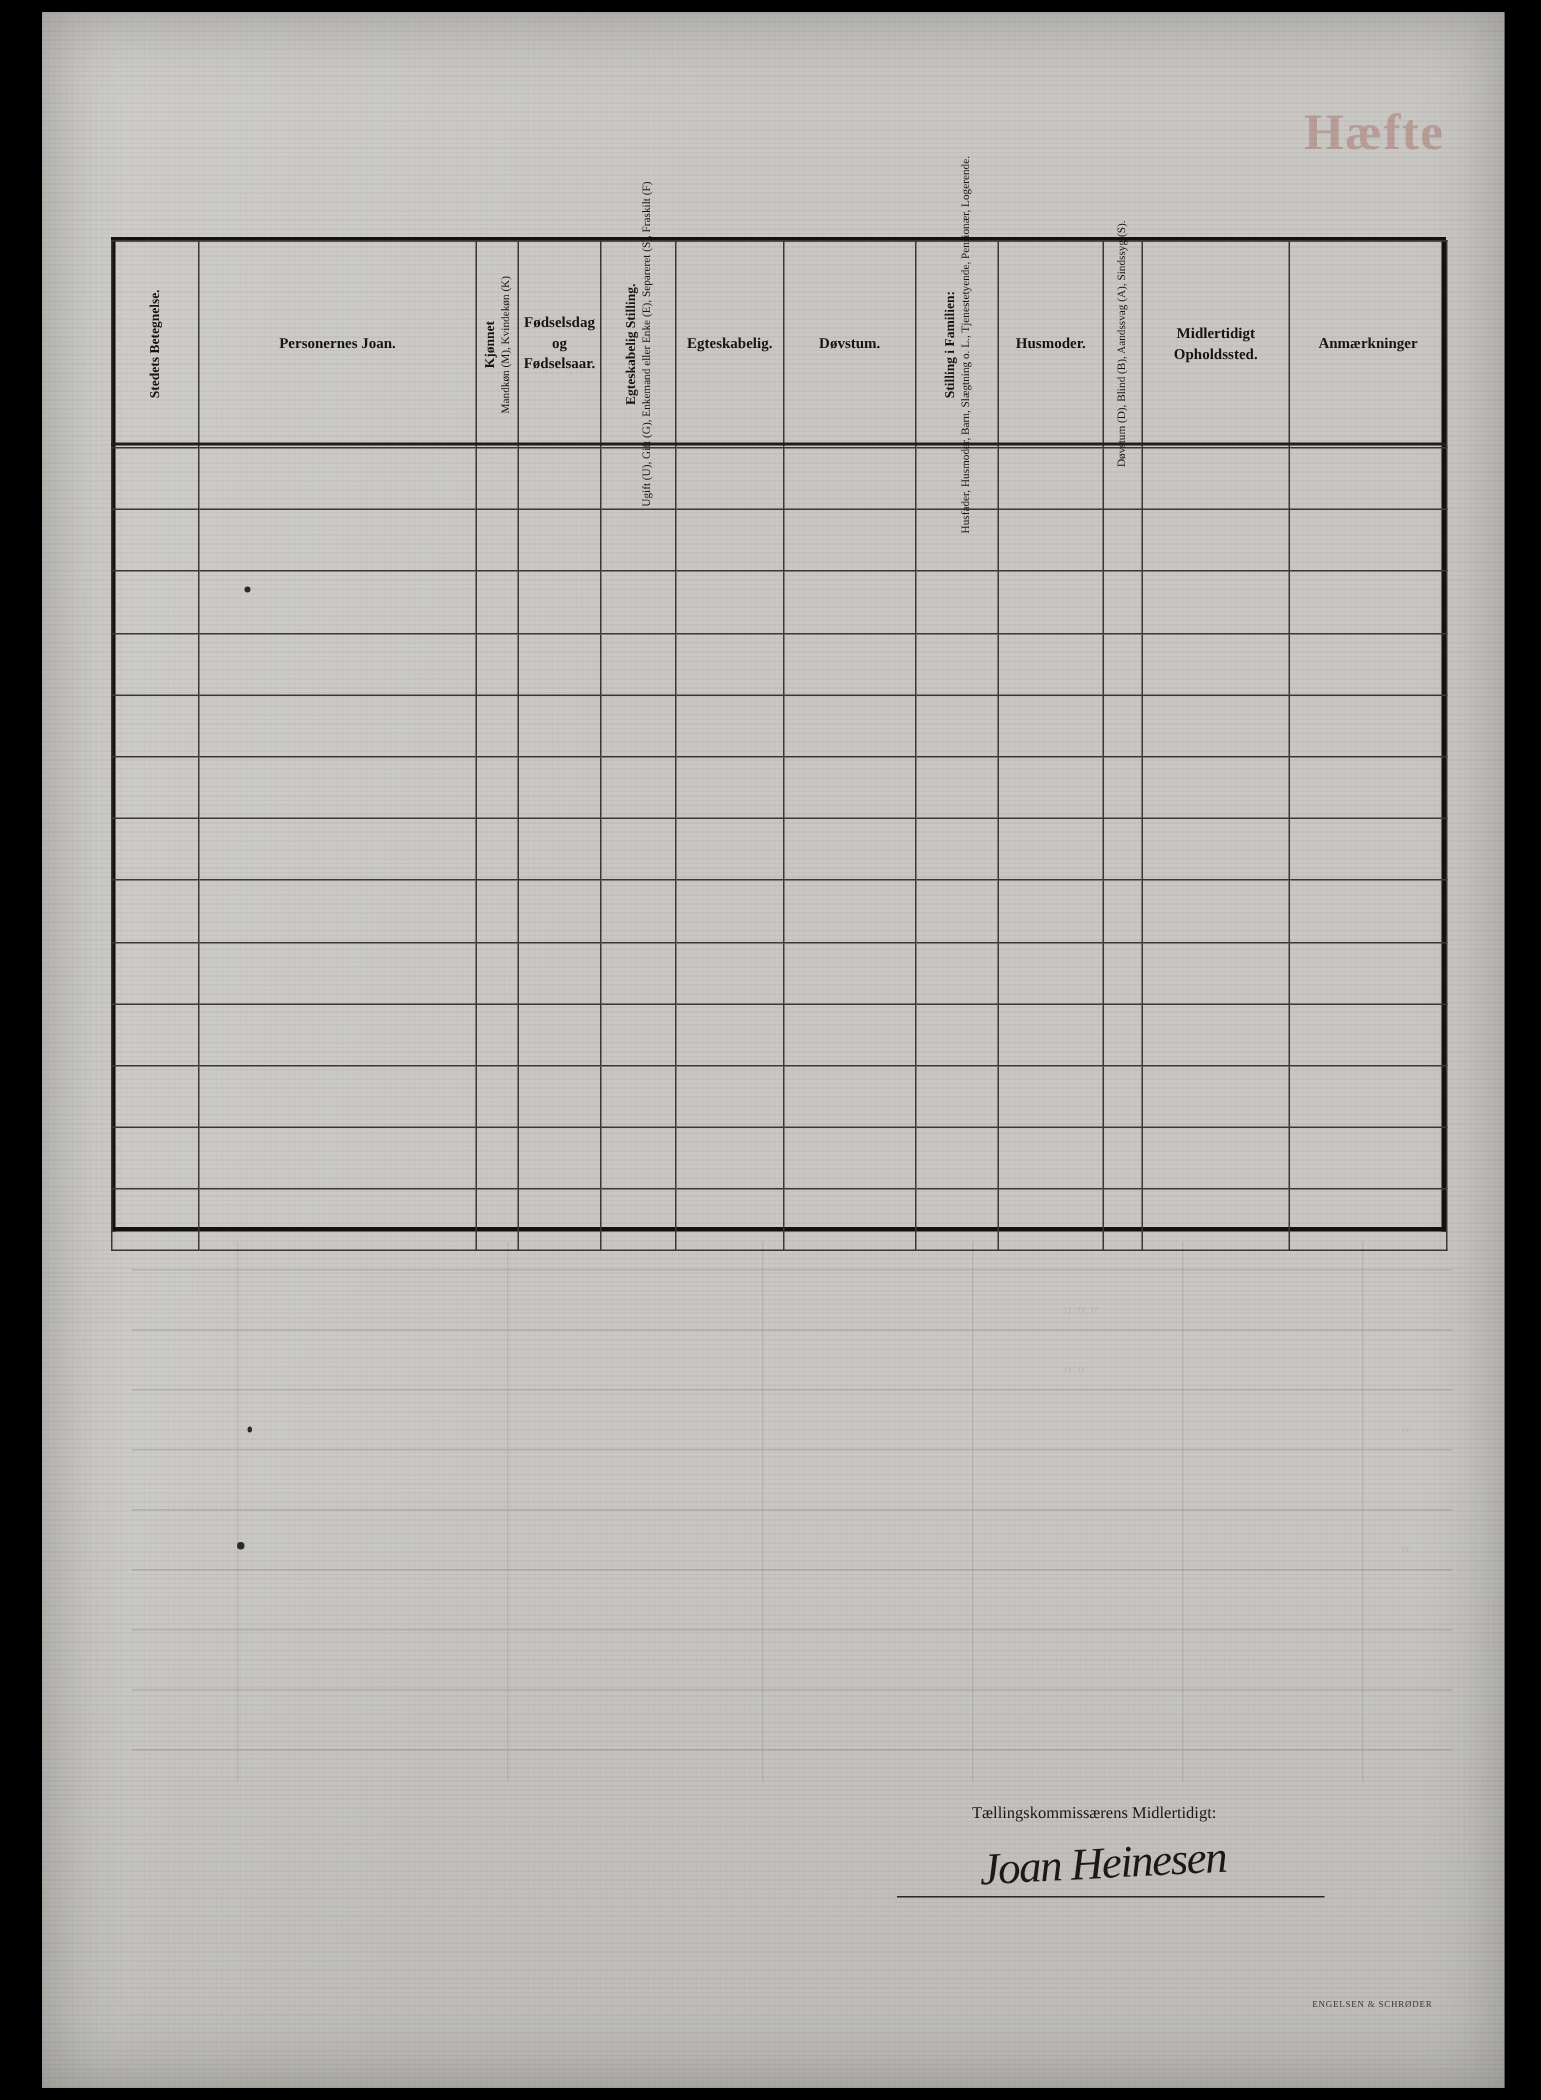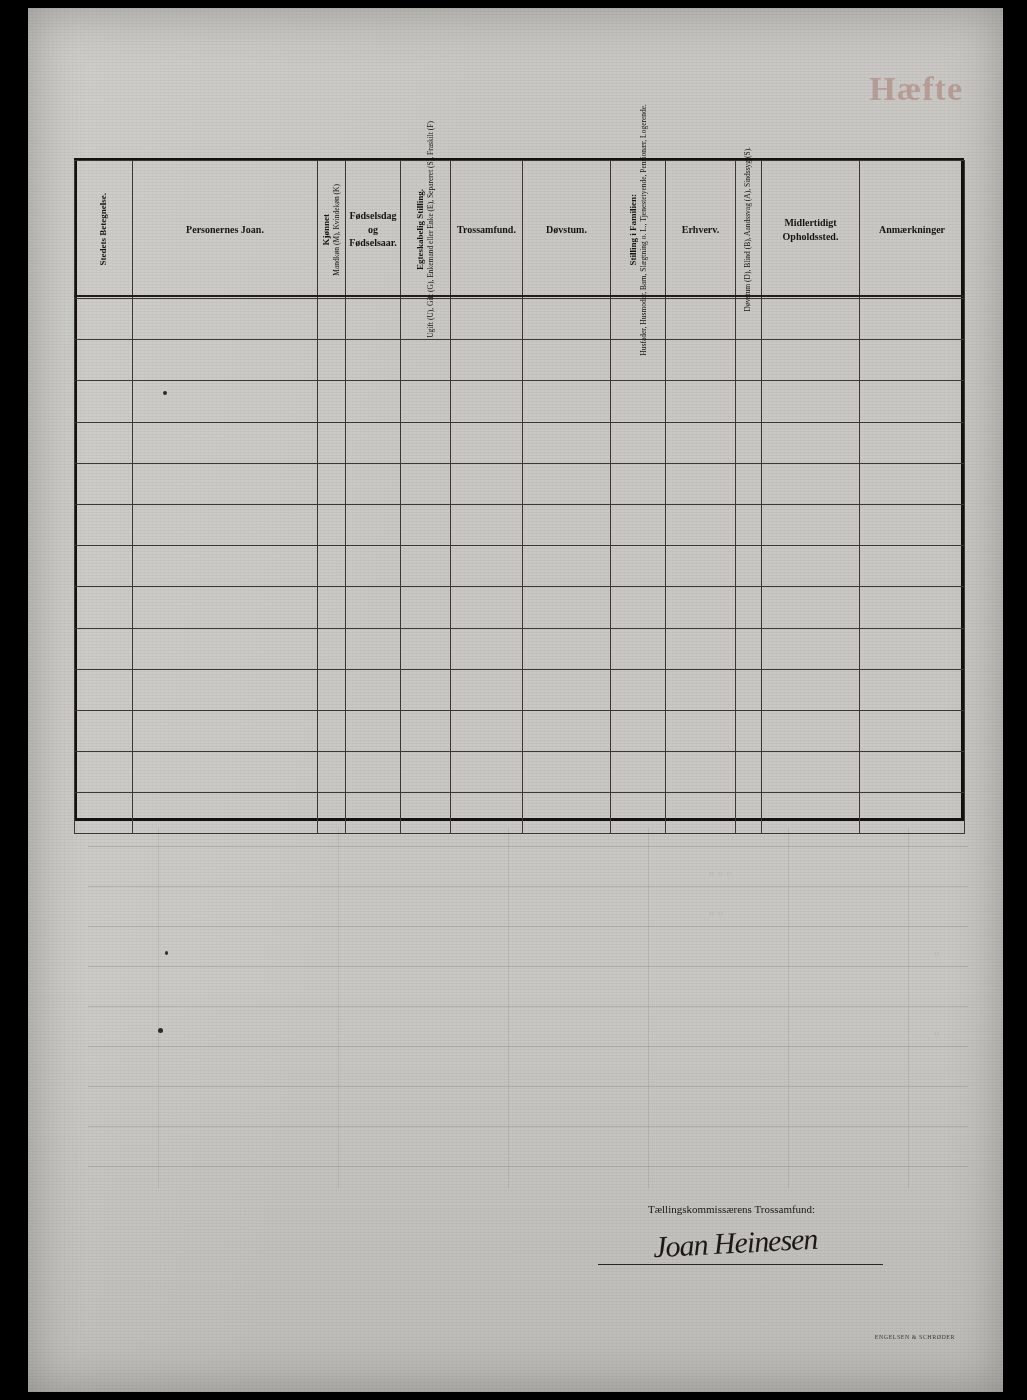--- a/index.html
+++ b/index.html
@@ -287,35 +287,35 @@
           </th>
           <th>
             <div class="hcell">
                   <span class="hstack">
               <span class="vert">Egteskabelig Stilling.</span>
               <span class="vert-small">Ugift (U), Gift (G), Enkemand eller Enke (E), Separeret (S), Fraskilt (F)</span>
             </span>
                 </div>
           </th>
           <th>
-            <span class="lbl-c">Trossamfund.</span>
+            <span class="lbl-c">Egteskabelig.</span>
           </th>
           <th>
             <span class="lbl-c">Døvstum.</span>
           </th>
           <th>
             <div class="hcell">
                   <span class="hstack">
               <span class="vert">Stilling i Familien:</span>
               <span class="vert-small">Husfader, Husmoder, Barn, Slægtning o. L., Tjenestetyende, Pensionær, Logerende.</span>
             </span>
                 </div>
           </th>
           <th>
-            <span class="lbl-c">Erhverv.</span>
+            <span class="lbl-c">Husmoder.</span>
           </th>
           <th>
             <div class="hcell">
                   <span class="vert-small">Døvstum (D), Blind (B), Aandssvag (A), Sindssyg (S).</span>
                 </div>
           </th>
           <th>
             <span class="lbl-c">Midlertidigt Opholdssted.</span>
           </th>
           <th>
@@ -525,21 +525,21 @@
       <div class="gsq" style="left:420px; top:0; height:360px;"></div>
       <div class="gsq" style="left:560px; top:0; height:360px;"></div>
       <div class="gsq" style="left:700px; top:0; height:360px;"></div>
       <div class="gsq" style="left:820px; top:0; height:360px;"></div>
       <div class="ghost" style="left:620px; top:40px;">ꞌꞌ ꞌꞌ ꞌꞌ</div>
       <div class="ghost" style="left:620px; top:80px;">ꞌꞌ ꞌꞌ</div>
       <div class="ghost" style="left:845px; top:120px;">ꞌꞌ</div>
       <div class="ghost" style="left:845px; top:200px;">ꞌꞌ</div>
     </div>
 
-    <div class="siglabel">Tællingskommissærens Trossamfund:</div>
+    <div class="siglabel">Tællingskommissærens Midlertidigt:</div>
     <div class="sigline"></div>
     <div class="signature">Joan Heinesen</div>
 
     <div class="printer">ENGELSEN &amp; SCHRØDER</div>
 
     <div class="speck" style="left:130px; top:1020px; width:5px; height:5px;"></div>
     <div class="speck" style="left:137px; top:943px; width:3px; height:4px;"></div>
     <div class="speck" style="left:135px; top:383px; width:4px; height:4px;"></div>
   </div>
 </div>

